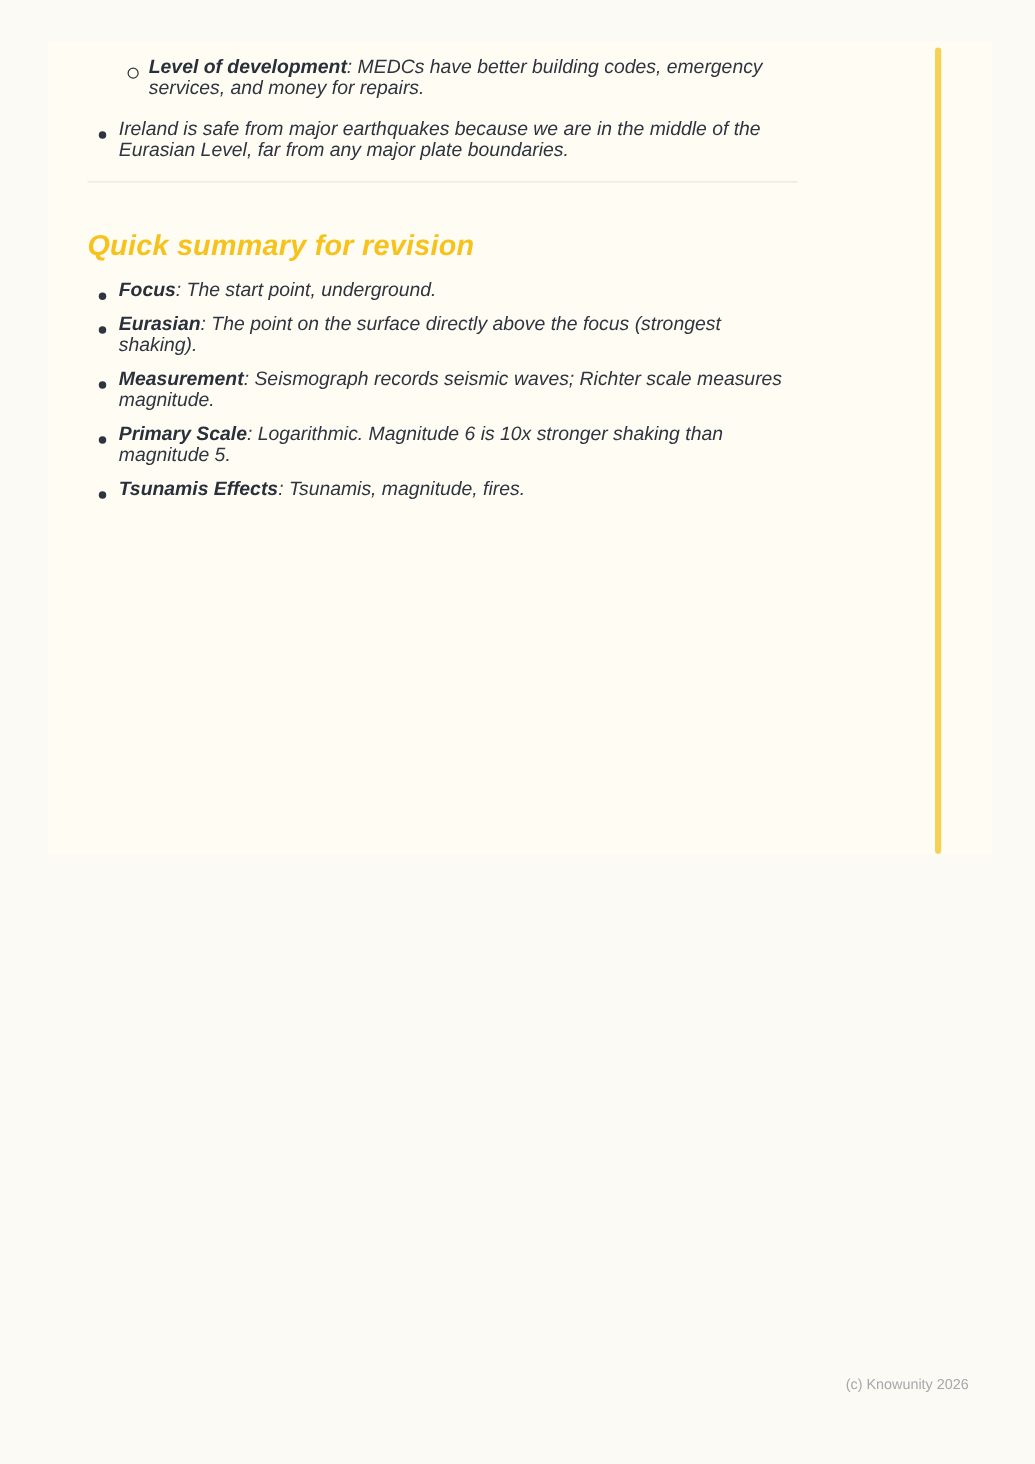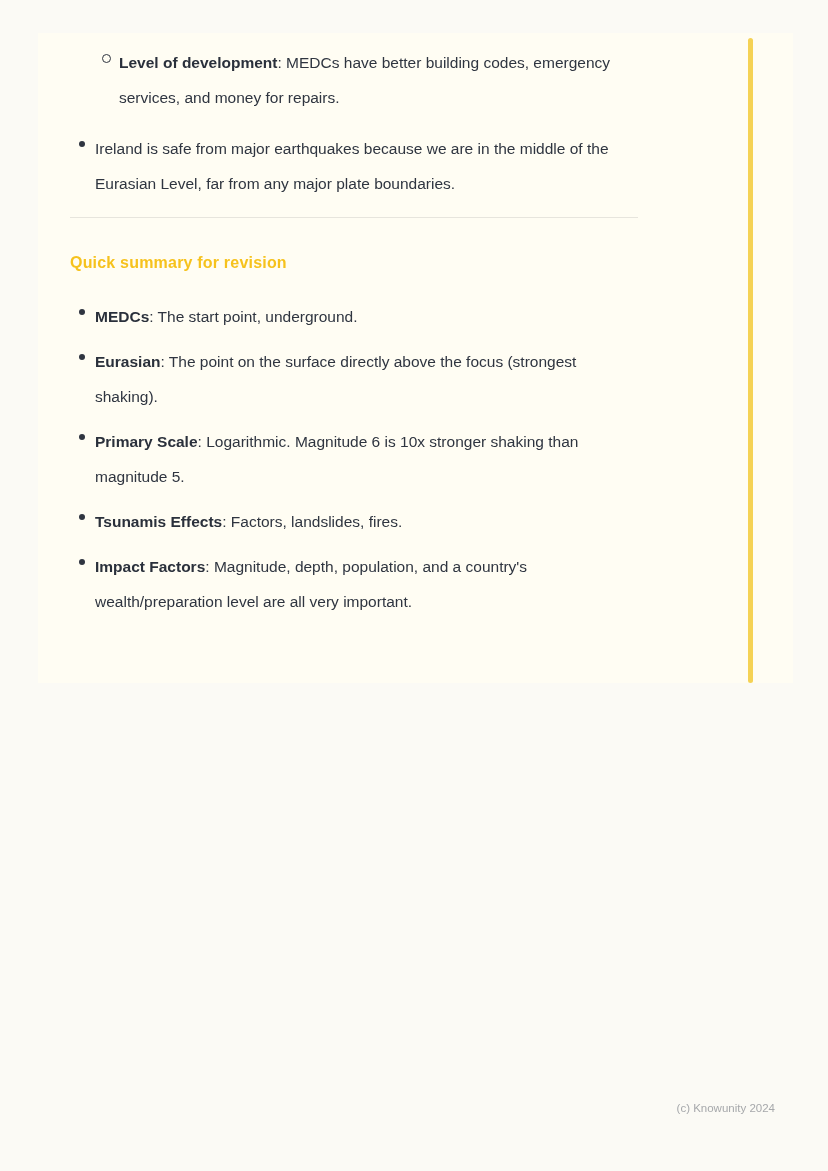--- a/index.html
+++ b/index.html
@@ -25,21 +25,22 @@
     right: 40px;
     top: 5px;
     bottom: 0;
     width: 5px;
     background: #f5d254;
     border-radius: 3px;
   }
   .content {
     width: 568px;
     font-size: 15.5px;
-    line-height: 35px;
+    line-height: 17px;
+    font-style: italic;
   }
   ul { list-style: none; }
   li {
     position: relative;
     padding-left: 25px;
     margin-bottom: 10px;
   }
   .disc > li::before {
     content: "";
     position: absolute;
@@ -66,23 +67,23 @@
     background: transparent;
   }
   strong { font-weight: bold; color: #2a303b; }
   hr.divider {
     border: none;
     border-top: 1px solid #e7e5dd;
     margin: 16px 0 0 0;
   }
   h2.section-heading {
     color: #f6c21d;
-    font-size: 16px;
+    font-size: 23px;
     font-weight: bold;
-    margin: 27px 0 19px 0;
+    margin: 42px 0 19px 0;
     letter-spacing: 0.2px;
   }
   .footer {
     position: absolute;
     top: 1102px;
     right: 53px;
     font-size: 11.5px;
     color: #a6a8ab;
   }
 </style>
@@ -102,25 +103,25 @@
 
       <ul class="disc">
         <li><span>Ireland is safe from major earthquakes because we are in the middle of the Eurasian Level, far from any major plate boundaries.</span></li>
       </ul>
 
       <hr class="divider">
 
       <h2 class="section-heading">Quick summary for revision</h2>
 
       <ul class="disc">
-        <li><strong>MEDCs</strong><span>: The start point, underground.</span></li>
+        <li><strong>Focus</strong><span>: The start point, underground.</span></li>
         <li><strong>Eurasian</strong><span>: The point on the surface directly above the focus (strongest shaking).</span></li>
+        <li><strong>Measurement</strong><span>: Seismograph records seismic waves; Richter scale measures magnitude.</span></li>
         <li><strong>Primary Scale</strong><span>: Logarithmic. Magnitude 6 is 10x stronger shaking than magnitude 5.</span></li>
-        <li><strong>Tsunamis Effects</strong><span>: Factors, landslides, fires.</span></li>
-        <li><strong>Impact Factors</strong><span>: Magnitude, depth, population, and a country's wealth/preparation level are all very important.</span></li>
+        <li><strong>Tsunamis Effects</strong><span>: Tsunamis, magnitude, fires.</span></li>
       </ul>
 
     </div>
   </div>
 
-  <div class="footer">(c) Knowunity 2024</div>
+  <div class="footer">(c) Knowunity 2026</div>
 
 </div>
 
 </body></html>

